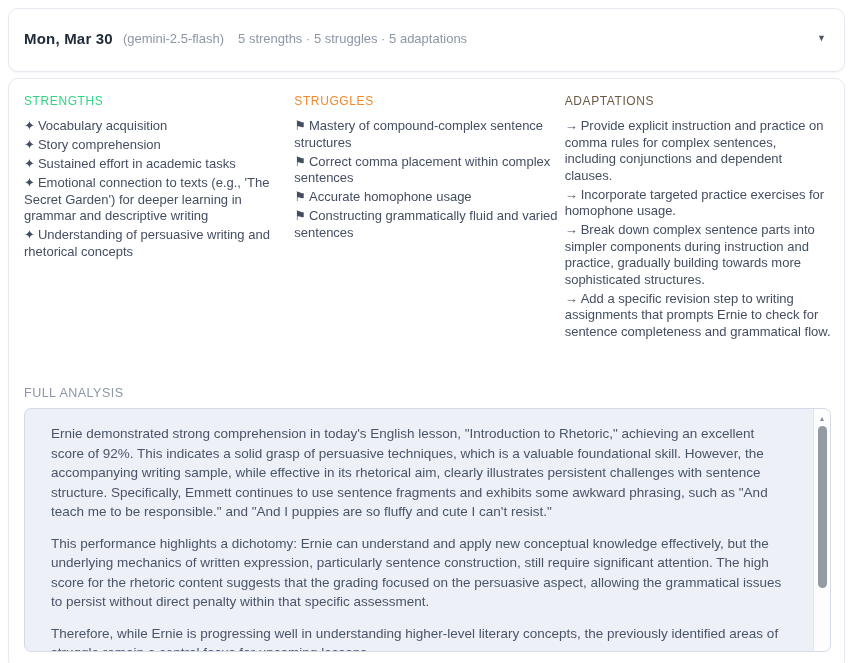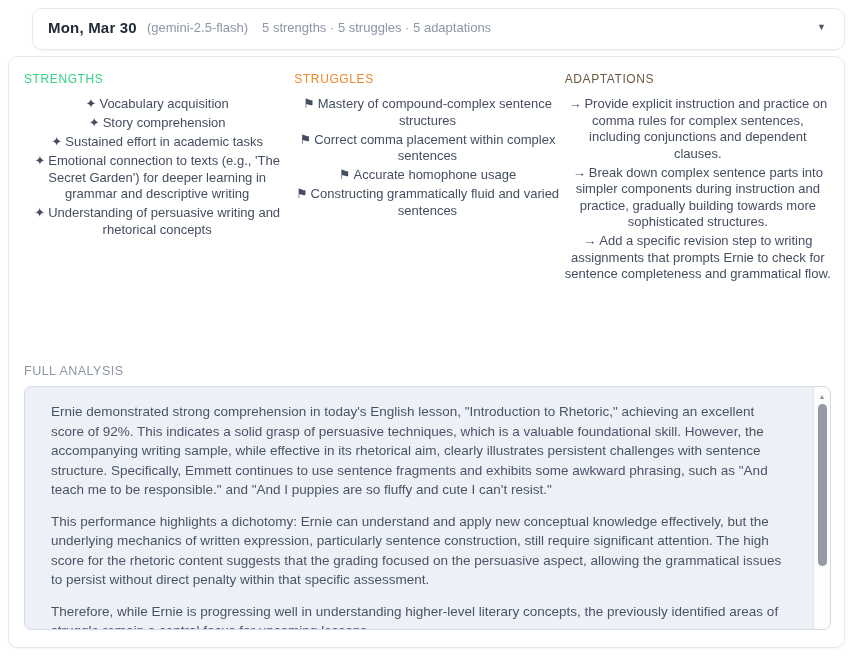--- a/index.html
+++ b/index.html
@@ -5,46 +5,45 @@
   html,body{margin:0;padding:0;}
   body{
     width:853px;height:663px;background:#ffffff;overflow:hidden;
     font-family:"Liberation Sans",sans-serif;
     -webkit-font-smoothing:antialiased;
   }
   .page{padding:8px;box-sizing:border-box;}
 
   
   .header-card{
-    height:42px;background:#fff;border:1px solid #e5eaf1;border-radius:10px;
+    height:64px;background:#fff;border:1px solid #e5eaf1;border-radius:10px;
     box-shadow:0 1px 2px rgba(20,30,55,.05);
     display:flex;align-items:center;padding:0 18px 4px 15px;box-sizing:border-box;
     cursor:pointer;
-    margin-left:24px;
   }
   .date{font-size:15px;font-weight:700;color:#222b3a;letter-spacing:.2px;}
   .model{font-size:13px;color:#8d95a7;margin-left:10px;}
   .counts{font-size:13px;color:#8d95a7;margin-left:14px;}
   .chevron{margin-left:auto;font-size:9px;color:#4d5568;line-height:1;}
 
   
   .body-card{
     margin-top:6px;height:592px;background:#fff;border:1px solid #e5eaf1;border-radius:10px;
     box-shadow:0 1px 2px rgba(20,30,55,.05);
     box-sizing:border-box;padding:11px 13px 12px 15px;
   }
   .columns{
     display:grid;grid-template-columns:repeat(3,1fr);column-gap:4px;
     min-height:294px;align-items:start;
   }
   .col-title{font-size:12px;letter-spacing:.6px;margin:4px 0 10px;font-weight:400;}
   .col-title.strengths{color:#2fd584;}
   .col-title.struggles{color:#f0882a;}
   .col-title.adaptations{color:#6d5a45;}
-  .item{font-size:13px;line-height:16.5px;color:#454e61;margin-bottom:2.5px;text-align:center;}
+  .item{font-size:13px;line-height:16.5px;color:#454e61;margin-bottom:2.5px;}
   .bullet{margin-right:3px;}
 
   
   .analysis-label{font-size:12.5px;color:#8d95a7;letter-spacing:.5px;margin:2px 0 8px 0;}
   .analysis-box{
     position:relative;height:244px;background:#edf1f7;
     border:1px solid #d4dbe7;border-radius:7px;box-sizing:border-box;overflow:hidden;
   }
   .analysis-text{
     position:absolute;top:0;left:0;right:17px;bottom:0;
@@ -93,20 +92,21 @@
         <div class="col-title struggles">STRUGGLES</div>
         <div class="item"><span class="bullet">⚑</span><span>Mastery of compound-complex sentence structures</span></div>
         <div class="item"><span class="bullet">⚑</span><span>Correct comma placement within complex sentences</span></div>
         <div class="item"><span class="bullet">⚑</span><span>Accurate homophone usage</span></div>
         <div class="item"><span class="bullet">⚑</span><span>Constructing grammatically fluid and varied sentences</span></div>
       </div>
 
       <div class="col">
         <div class="col-title adaptations">ADAPTATIONS</div>
         <div class="item"><span class="bullet">→</span><span>Provide explicit instruction and practice on comma rules for complex sentences, including conjunctions and dependent clauses.</span></div>
+        <div class="item"><span class="bullet">→</span><span>Incorporate targeted practice exercises for homophone usage.</span></div>
         <div class="item"><span class="bullet">→</span><span>Break down complex sentence parts into simpler components during instruction and practice, gradually building towards more sophisticated structures.</span></div>
         <div class="item"><span class="bullet">→</span><span>Add a specific revision step to writing assignments that prompts Ernie to check for sentence completeness and grammatical flow.</span></div>
       </div>
 
     </div>
 
     <div class="analysis-label">FULL ANALYSIS</div>
 
     <div class="analysis-box">
       <div class="analysis-text">

